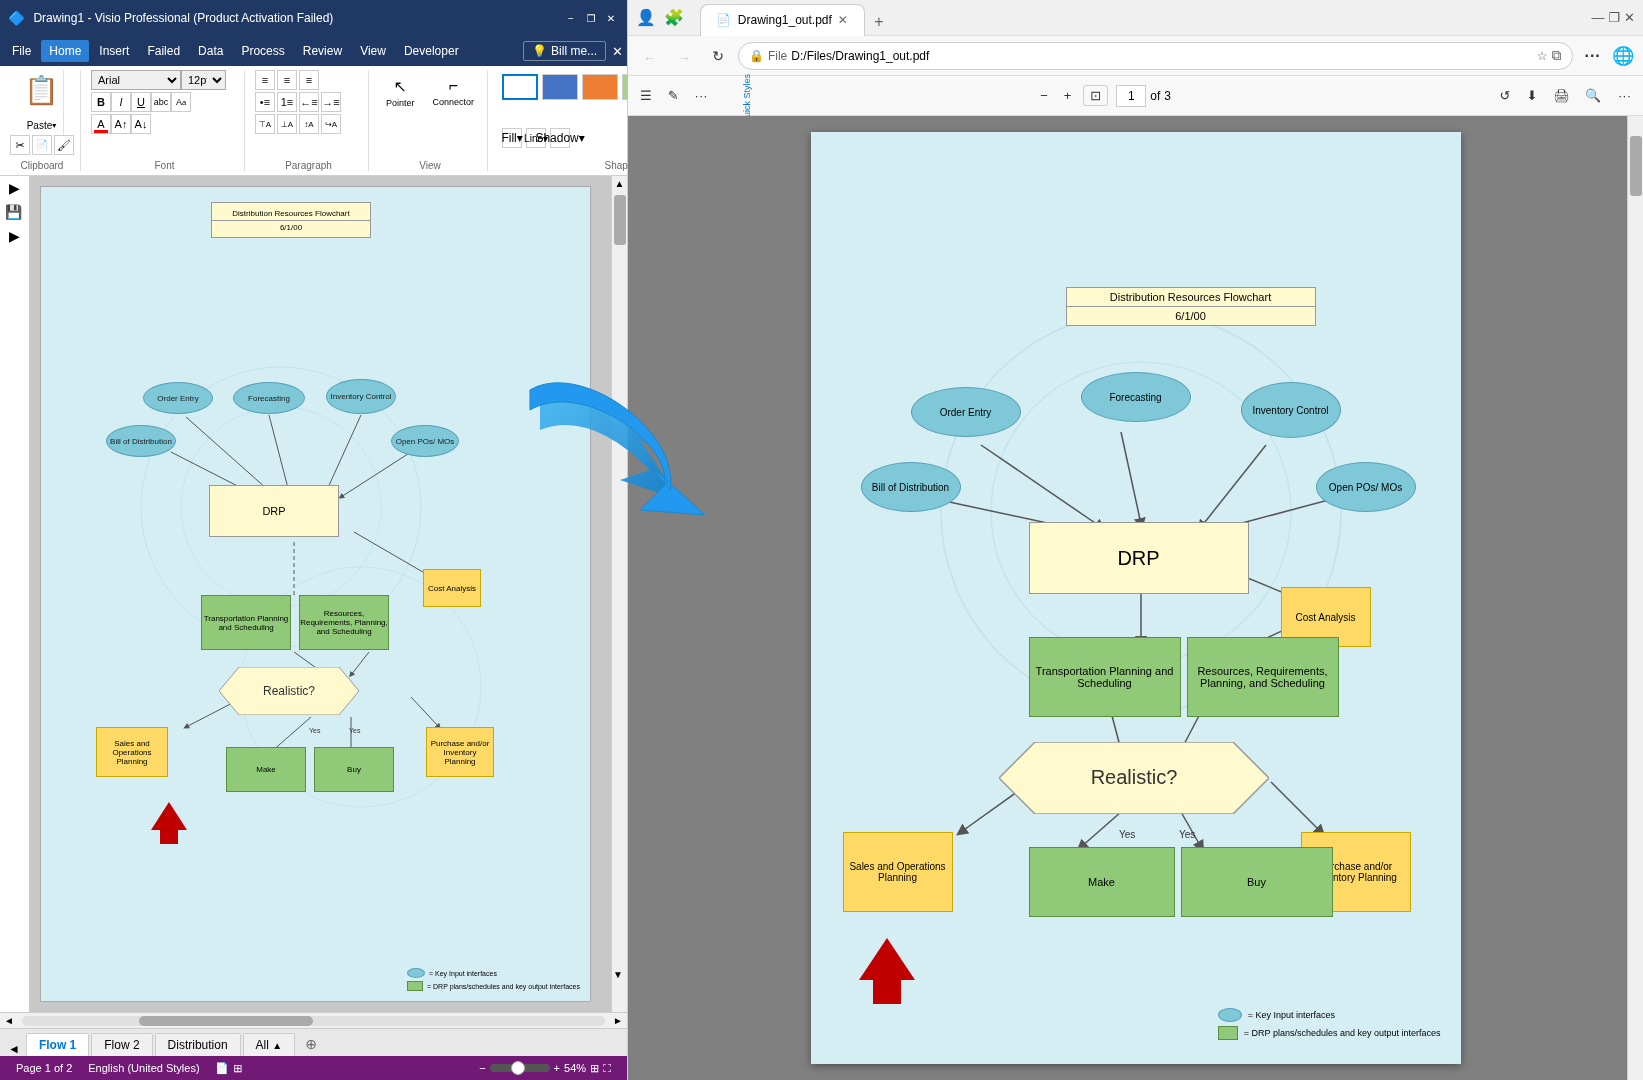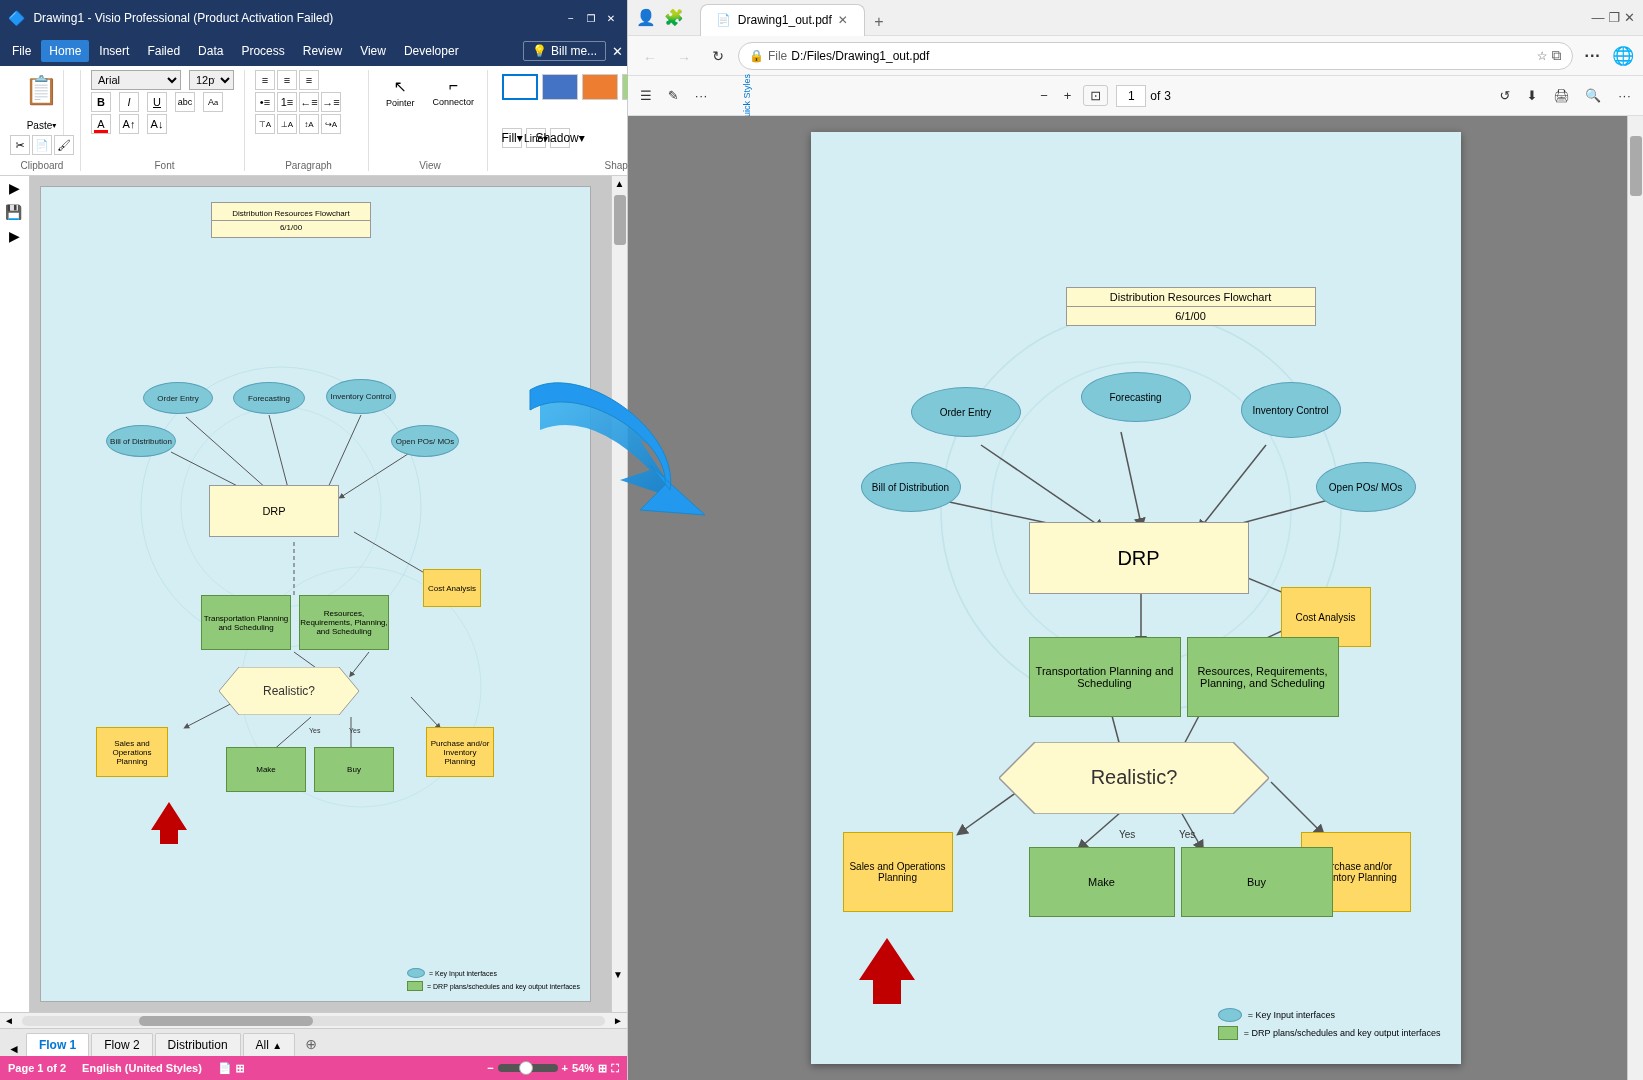--- a/index.html
+++ b/index.html
@@ -99,21 +99,21 @@
     .paste-area {
       display: flex;
       flex-direction: column;
       align-items: center;
       padding: 4px;
       border-right: 1px solid #e0e0e0;
     }
     .paste-icon { font-size: 28px; cursor: pointer; }
 
     
-    .font-row { display: flex; gap: 8px; margin-bottom: 2px; }
+    .font-row { display: flex; gap: 0; margin-bottom: 2px; }
     .font-select {
       width: 90px;
       height: 20px;
       font-size: 11px;
       border: 1px solid #aaa;
       padding: 0 2px;
     }
     .font-size-select {
       width: 45px;
       height: 20px;
@@ -165,28 +165,27 @@
     
     .scroll-right {
       width: 16px;
       background: #f0f0f0;
       border-left: 1px solid #ccc;
     }
 
     
     .status-bar {
       height: 24px;
-      background: #ec4899;
-      display: flex;
-      align-items: center;
-      padding: 0 8px;
+      background: #701a75;
+      display: flex;
+      align-items: center;
+      padding: 0 16px;
       gap: 8px;
       color: white;
       font-size: 11px;
-      font-weight: bold;
     }
     .status-tabs {
       height: 28px;
       background: #e8e8e8;
       display: flex;
       align-items: flex-end;
       padding: 0 4px;
       gap: 2px;
       border-top: 1px solid #ccc;
     }

